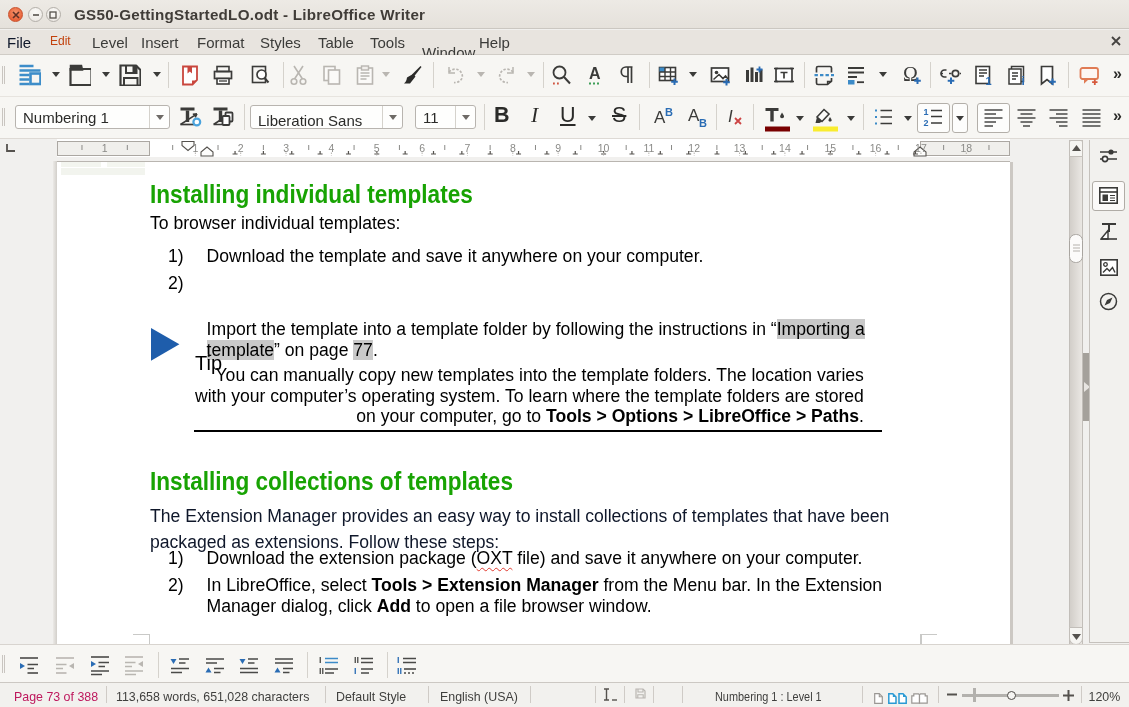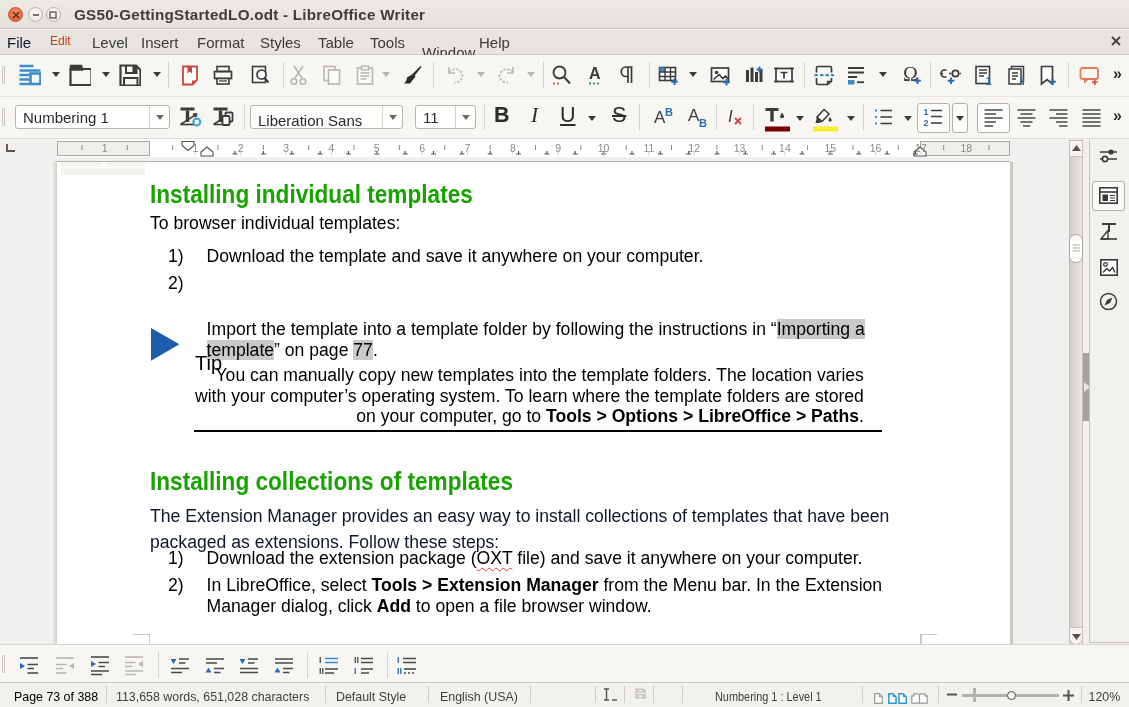--- a/index.html
+++ b/index.html
@@ -536,21 +536,21 @@
   </svg>
 <div style="position:absolute;left:387px;top:652px;width:1px;height:26px;background:#d5d2cc"></div>
 <svg style="position:absolute;left:396px;top:654px" width="22" height="22" viewBox="0 0 22 22" fill="none">
     <text x="1" y="9" font-size="9" font-weight="bold" fill="#2a6cb4">I</text>
     <path d="M7 4.5 H20 M7 8.5 H20" stroke="#4a4a48" stroke-width="1.6"></path>
     <text x="1" y="20" font-size="9" font-weight="bold" fill="#2a6cb4">II</text>
     <path d="M8 15 H20" stroke="#4a4a48" stroke-width="1.6"></path>
     <path d="M8 19 h2 M12 19 h2 M16 19 h2" stroke="#4a4a48" stroke-width="1.6"></path>
   </svg>
 <div class="abs" style="left:0;top:682px;width:1129px;height:25px;background:#f2f1ee;border-top:1px solid #ccc8c3"></div>
-<div class="abs" style="left:14px;top:689.5px;font-size:12.4px;color:#000000">Page 73 of 388</div>
+<div class="abs" style="left:14px;top:689.5px;font-size:12.4px;color:#be185d">Page 73 of 388</div>
 <div class="abs" style="left:116px;top:689.5px;font-size:12.4px;color:#3f3f3d">113,658 words, 651,028 characters</div>
 <div class="abs" style="left:336px;top:689.5px;font-size:12.4px;color:#3f3f3d">Default Style</div>
 <div class="abs" style="left:440px;top:689.5px;font-size:12.4px;color:#3f3f3d">English (USA)</div>
 <div class="abs" style="left:106px;top:686px;width:1px;height:17px;background:#cfcbc6"></div>
 <div class="abs" style="left:325px;top:686px;width:1px;height:17px;background:#cfcbc6"></div>
 <div class="abs" style="left:427.5px;top:686px;width:1px;height:17px;background:#cfcbc6"></div>
 <div class="abs" style="left:530px;top:686px;width:1px;height:17px;background:#cfcbc6"></div>
 <div class="abs" style="left:594.5px;top:686px;width:1px;height:17px;background:#cfcbc6"></div>
 <div class="abs" style="left:624px;top:686px;width:1px;height:17px;background:#cfcbc6"></div>
 <div class="abs" style="left:652.5px;top:686px;width:1px;height:17px;background:#cfcbc6"></div>

